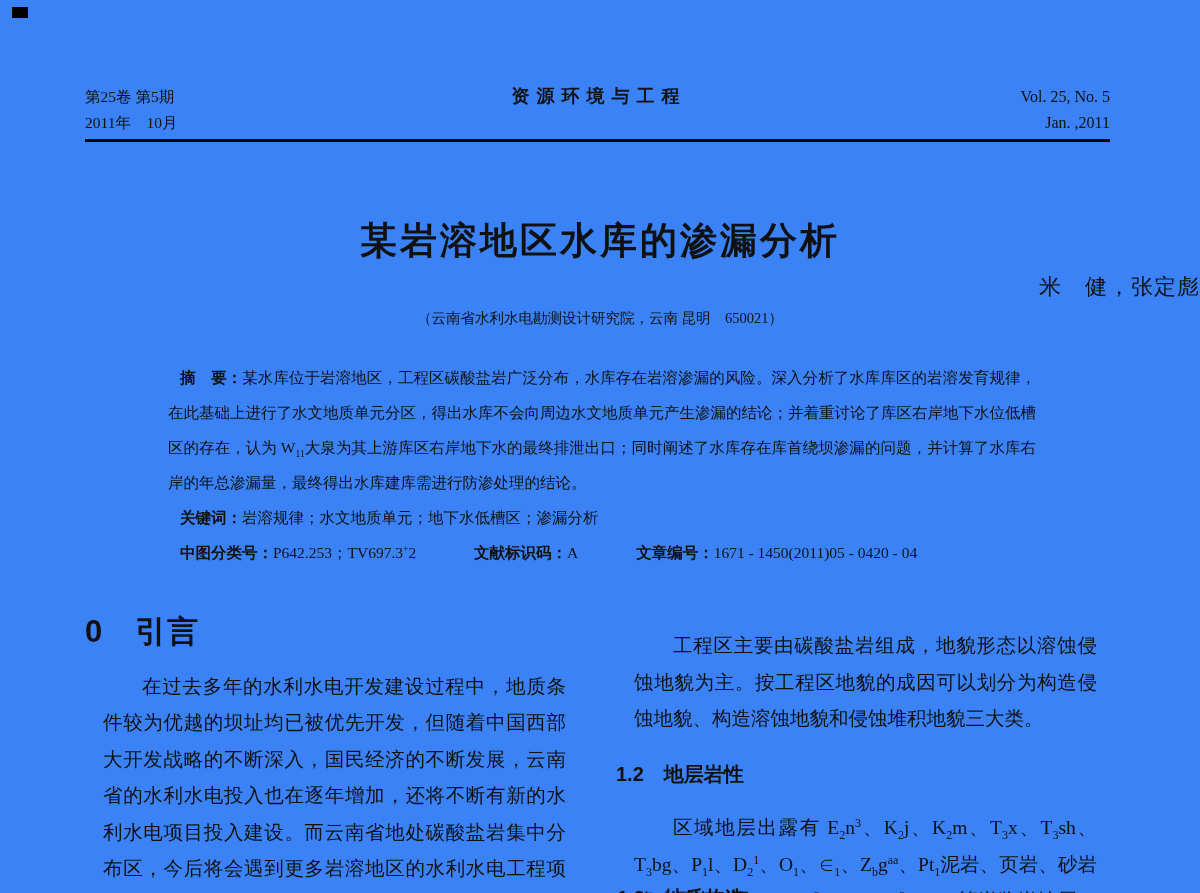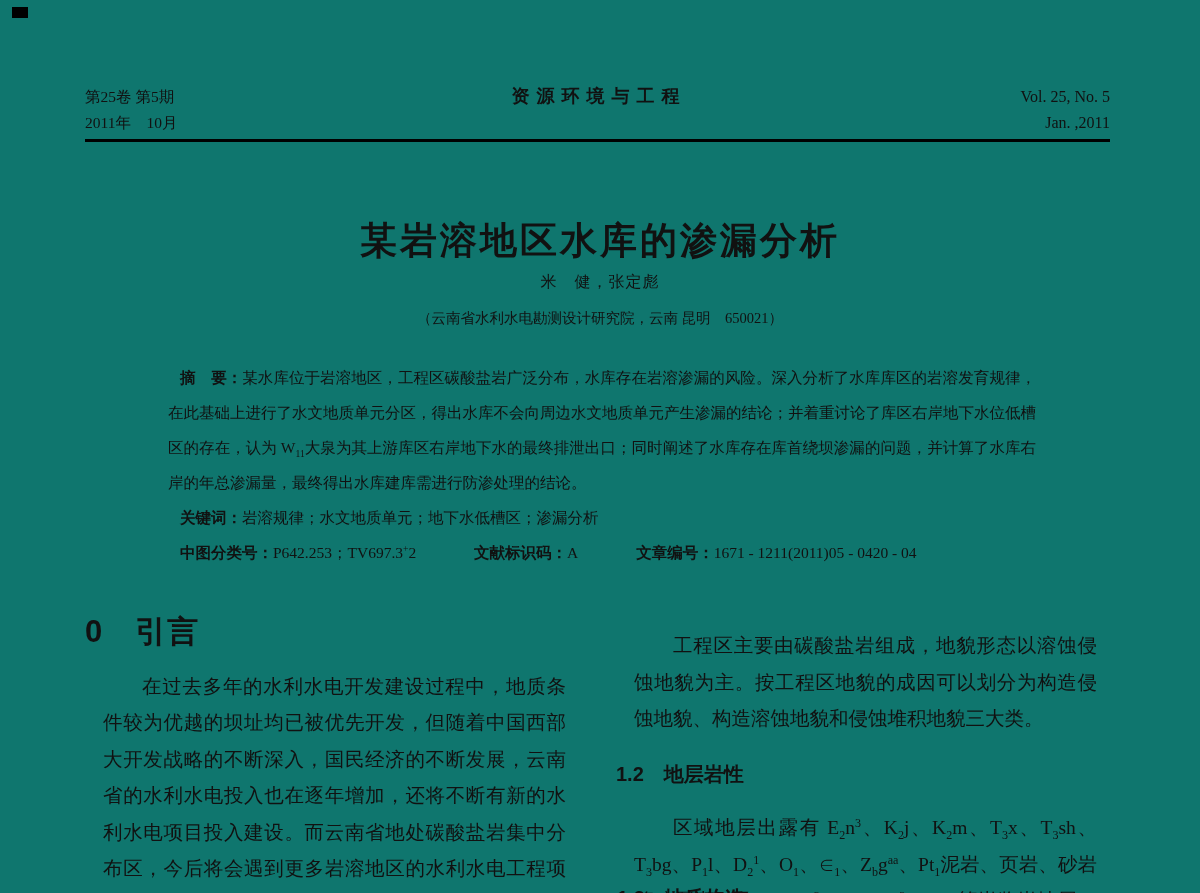--- a/index.html
+++ b/index.html
@@ -1,21 +1,21 @@
 <!DOCTYPE html>
 <html><head>
 <meta charset="utf-8">
 <style>
   html, body { margin: 0; padding: 0; background: #e8e8e8; }
   .page {
     position: relative;
     width: 1200px;
     height: 893px;
     margin: 0 auto;
-    background: #0f766e;
+    background: #3b82f6;
     color: #111111;
     overflow: hidden;
     font-family: "Liberation Serif", serif;
   }
   .artifact {
     position: absolute;
     left: 12px; top: 7px;
     width: 16px; height: 11px;
     background: #000;
   }
@@ -48,22 +48,22 @@
     position: absolute; left: 0; right: 0; top: 184px;
     text-align: center;
     font-family: "Liberation Sans", sans-serif;
     font-weight: bold;
     font-size: 37px;
     letter-spacing: 3px;
     margin-top: 32px;
   }
   .authors {
     position: absolute; left: 0; right: 0; top: 272px;
-    text-align: center;
-    font-size: 16px;
+    text-align: right;
+    font-size: 22px;
     letter-spacing: 1px;
   }
   .affiliation {
     position: absolute; left: 0; right: 0; top: 309px;
     text-align: center;
     font-size: 14.5px;
   }
   
   .meta {
     position: absolute;
@@ -144,21 +144,21 @@
   <div class="title">某岩溶地区水库的渗漏分析</div>
   <div class="authors">米　健，张定彪</div>
   <div class="affiliation">（云南省水利水电勘测设计研究院，云南 昆明　650021）</div>
 
   <div class="meta">
     <p><span class="label">摘　要：</span><span>某水库位于岩溶地区，工程区碳酸盐岩广泛分布，水库存在岩溶渗漏的风险。深入分析了水库库区的岩溶发育规律，在此基础上进行了水文地质单元分区，得出水库不会向周边水文地质单元产生渗漏的结论；并着重讨论了库区右岸地下水位低槽区的存在，认为 W<sub>11</sub>大泉为其上游库区右岸地下水的最终排泄出口；同时阐述了水库存在库首绕坝渗漏的问题，并计算了水库右岸的年总渗漏量，最终得出水库建库需进行防渗处理的结论。</span></p>
     <p><span class="label">关键词：</span><span>岩溶规律；水文地质单元；地下水低槽区；渗漏分析</span></p>
     <p class="clc-line">
       <span class="group"><span class="label">中图分类号：</span><span>P642.253；TV697.3<sup>+</sup>2</span></span>
       <span class="group"><span class="label">文献标识码：</span><span>A</span></span>
-      <span class="group"><span class="label">文章编号：</span><span>1671 - 1211(2011)05 - 0420 - 04</span></span>
+      <span class="group"><span class="label">文章编号：</span><span>1671 - 1450(2011)05 - 0420 - 04</span></span>
     </p>
   </div>
 
   <div class="columns">
     <div class="col">
       <div class="sec-h2">0　引言</div>
       <p>在过去多年的水利水电开发建设过程中，地质条件较为优越的坝址均已被优先开发，但随着中国西部大开发战略的不断深入，国民经济的不断发展，云南省的水利水电投入也在逐年增加，还将不断有新的水利水电项目投入建设。而云南省地处碳酸盐岩集中分布区，今后将会遇到更多岩溶地区的水利水电工程项目，这对岩溶地区水库的渗漏分析提出了更高的要求</p>
     </div>
     <div class="col">
       <p>工程区主要由碳酸盐岩组成，地貌形态以溶蚀侵蚀地貌为主。按工程区地貌的成因可以划分为构造侵蚀地貌、构造溶蚀地貌和侵蚀堆积地貌三大类。</p>

